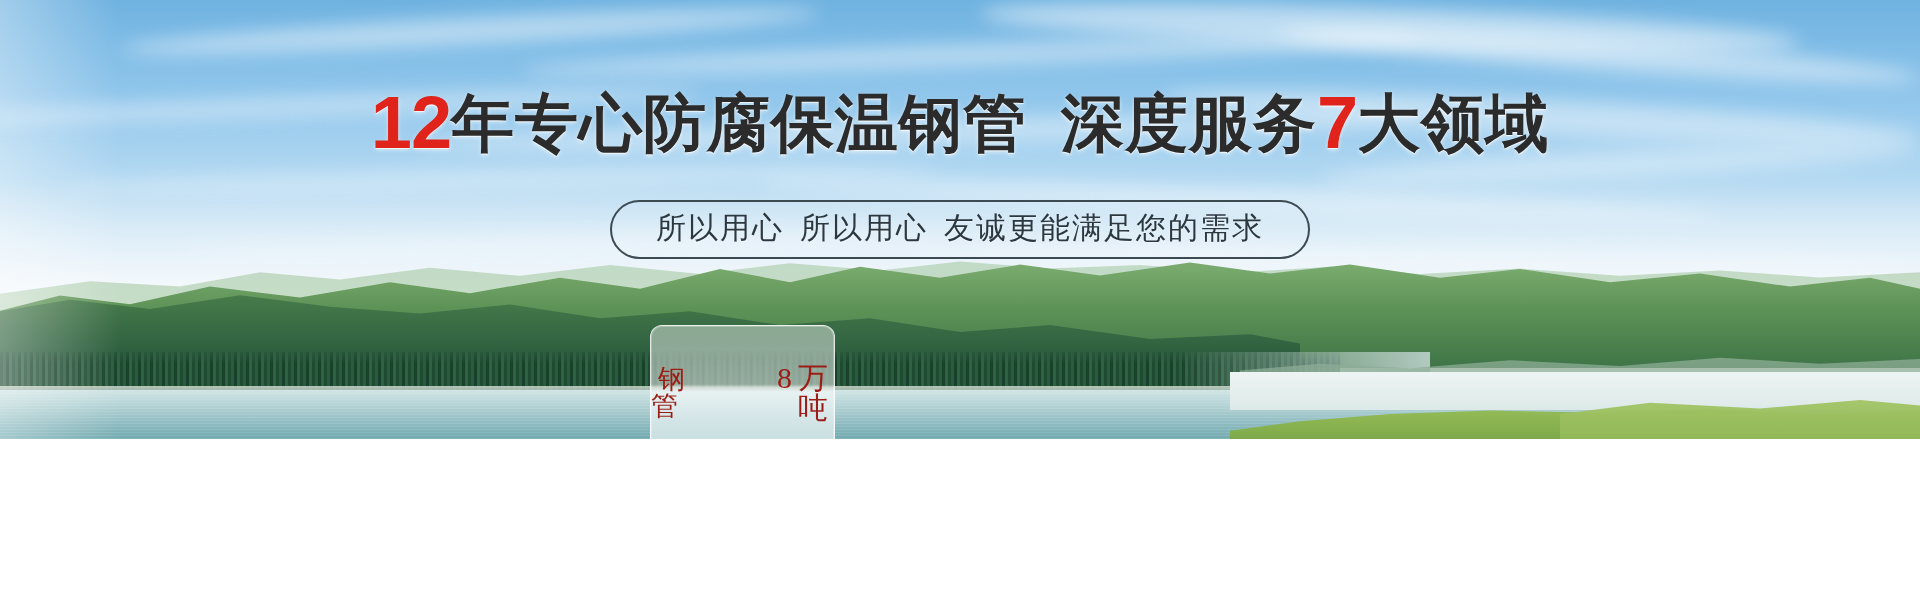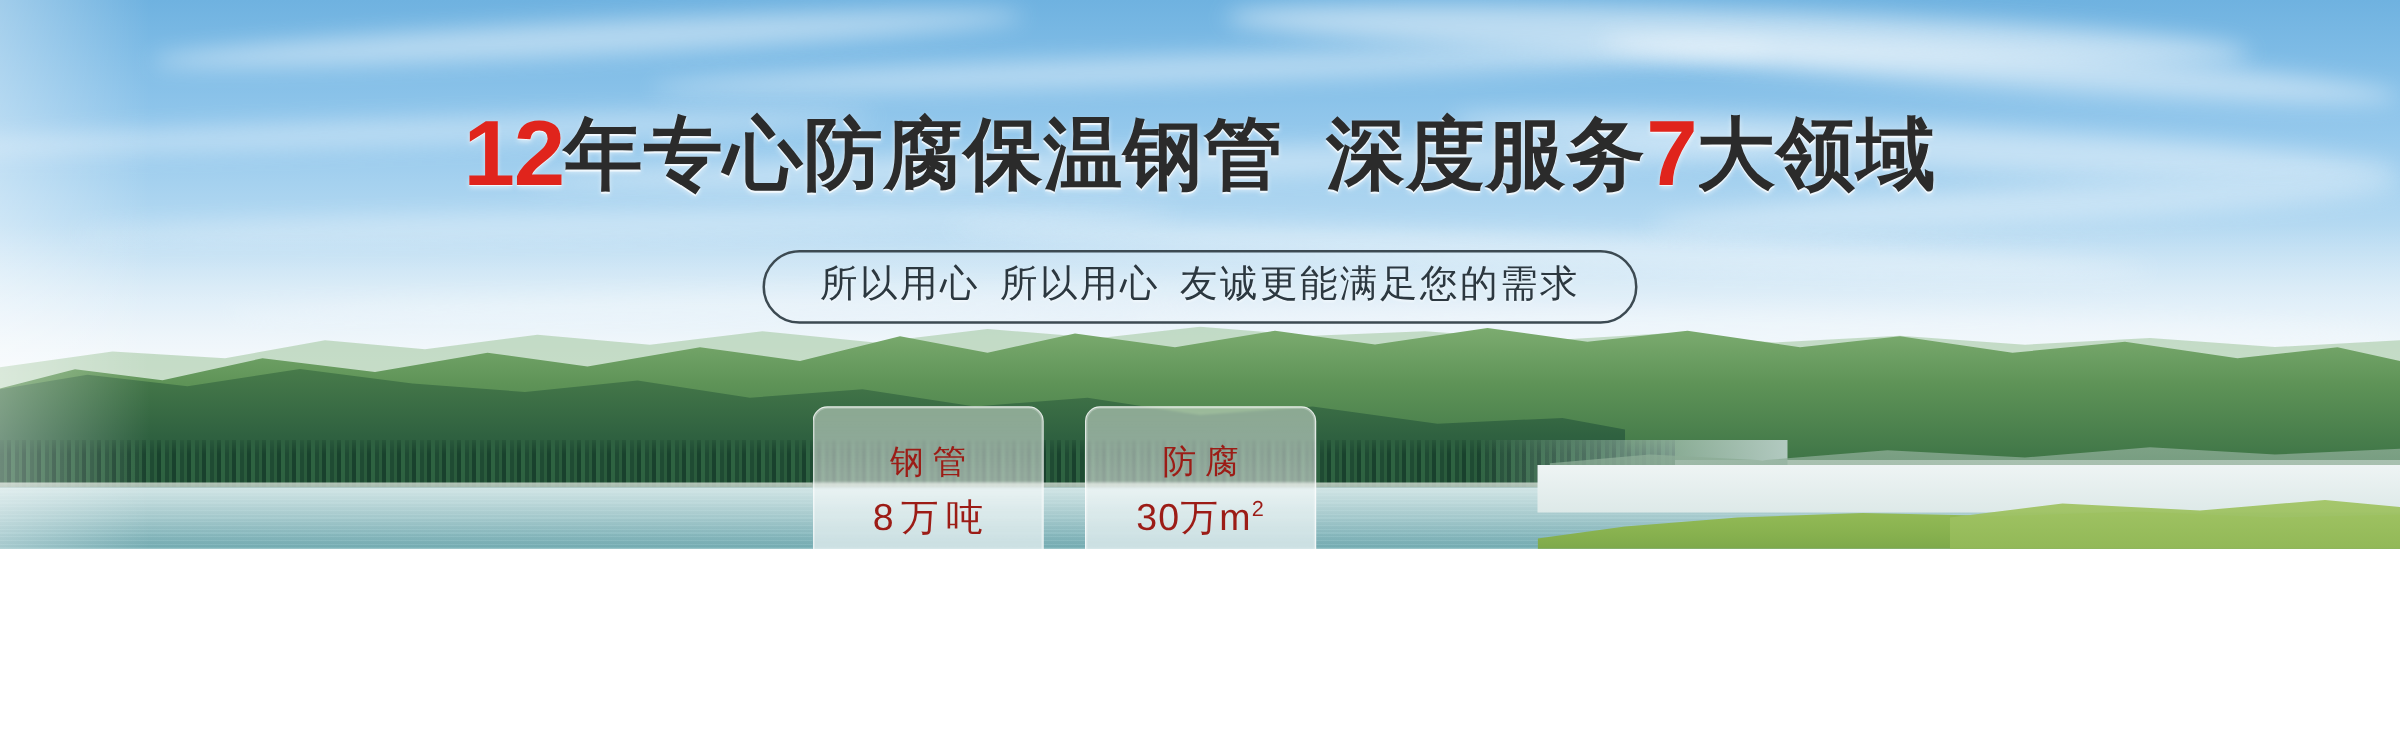--- a/index.html
+++ b/index.html
@@ -247,38 +247,39 @@
     position:absolute;left:650px;top:325px;
     display:flex;
     gap:33px;
   }
   .card{
     width:183px;height:134px;
     border-radius:12px;
     background:linear-gradient(180deg,rgba(255,255,255,.42) 0%,rgba(255,255,255,.52) 48%,rgba(255,255,255,.66) 100%);
     border:1px solid rgba(255,255,255,.75);
     box-shadow:inset 0 0 0 1px rgba(255,255,255,.25);
-    display:flex;flex-direction:column;
+    display:flex;flex-direction:row;
     align-items:center;justify-content:center;
     gap:16px;
     backdrop-filter:blur(1px);
   }
   .card-label{
     font-size:27px;
     letter-spacing:7px;
     text-indent:7px;
     color:#9c1c16;
     line-height:1;
   }
   .card-value{
     font-size:30px;
     letter-spacing:1px;
     color:#9c1c16;
     line-height:1;
-    font-family:Liberation Sans, sans-serif;
+    font-family:Liberation Serif, serif;
+    text-align:right;
   }
   .card-value sup{font-size:.58em;vertical-align:super;}
   .card:nth-child(1) .card-value{letter-spacing:6px;text-indent:6px;}
 </style>
 </head>
 <body>
 
 <div class="banner">
 
   <div class="scene">
@@ -338,23 +339,17 @@
 
     <div class="cards">
 
       <div class="card">
         <div class="card-label">钢管</div>
         <div class="card-value">
           <span>8万吨</span><sup></sup>
         </div>
       </div>
 
-      <div class="card">
-        <div class="card-label">防腐</div>
-        <div class="card-value">
-          <span>30万m</span><sup>2</sup>
-        </div>
-      </div>
 
 
     </div>
   </div>
 </div>
 
 </body></html>

